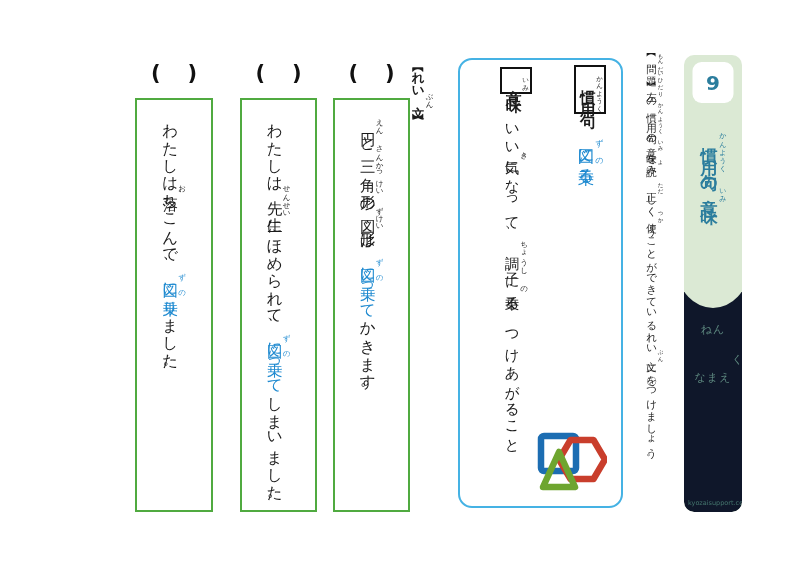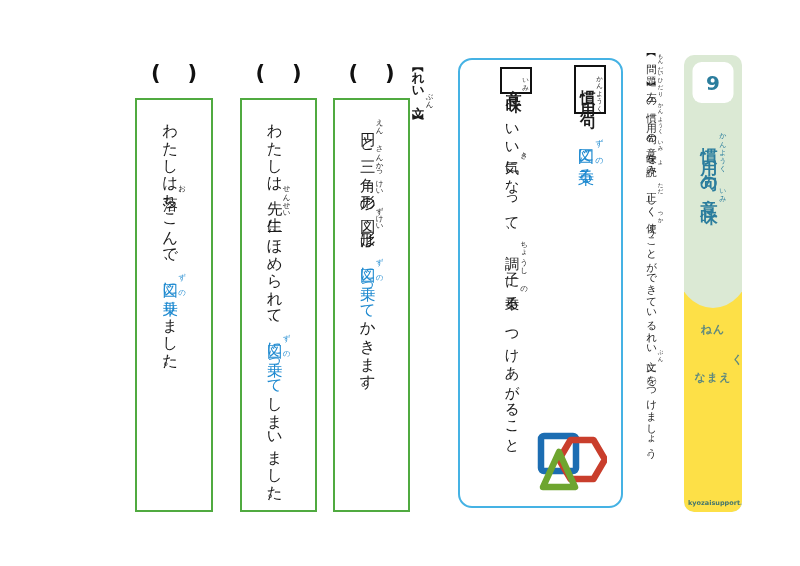--- a/index.html
+++ b/index.html
@@ -57,21 +57,21 @@
     display:flex; align-items:center; justify-content:center;
     font-size:20px; font-weight:700; color:#2b7d9d;
   }
   .tab-title {
     position:absolute; top:73px; left:50%; transform:translateX(-50%);
     font-size:17px; font-weight:700; color:#2b7d9d; letter-spacing:2px;
   }
   .tab-title rt { font-size:7px; }
   .tab-bottom {
     position:absolute; bottom:0; left:0; width:100%; height:222px;
-    background:#fde047; overflow:hidden; border-radius:0 0 10px 10px;font-weight:bold;
+    background:#0f172a; overflow:hidden; border-radius:0 0 10px 10px;
   }
   .tab-bottom::before {
     content:""; position:absolute; top:-58px; left:50%; transform:translateX(-50%);
     width:70px; height:76px; background:#dbe9d4; border-radius:50%;
   }
   .field {
     position:absolute; width:100%; text-align:center; font-size:11px;
     color:#5d887f; letter-spacing:1px;
   }
   .f1 { top:32px; } .f2 { top:62px;padding-left:31px; } .f3 { top:80px;text-align:center; }

